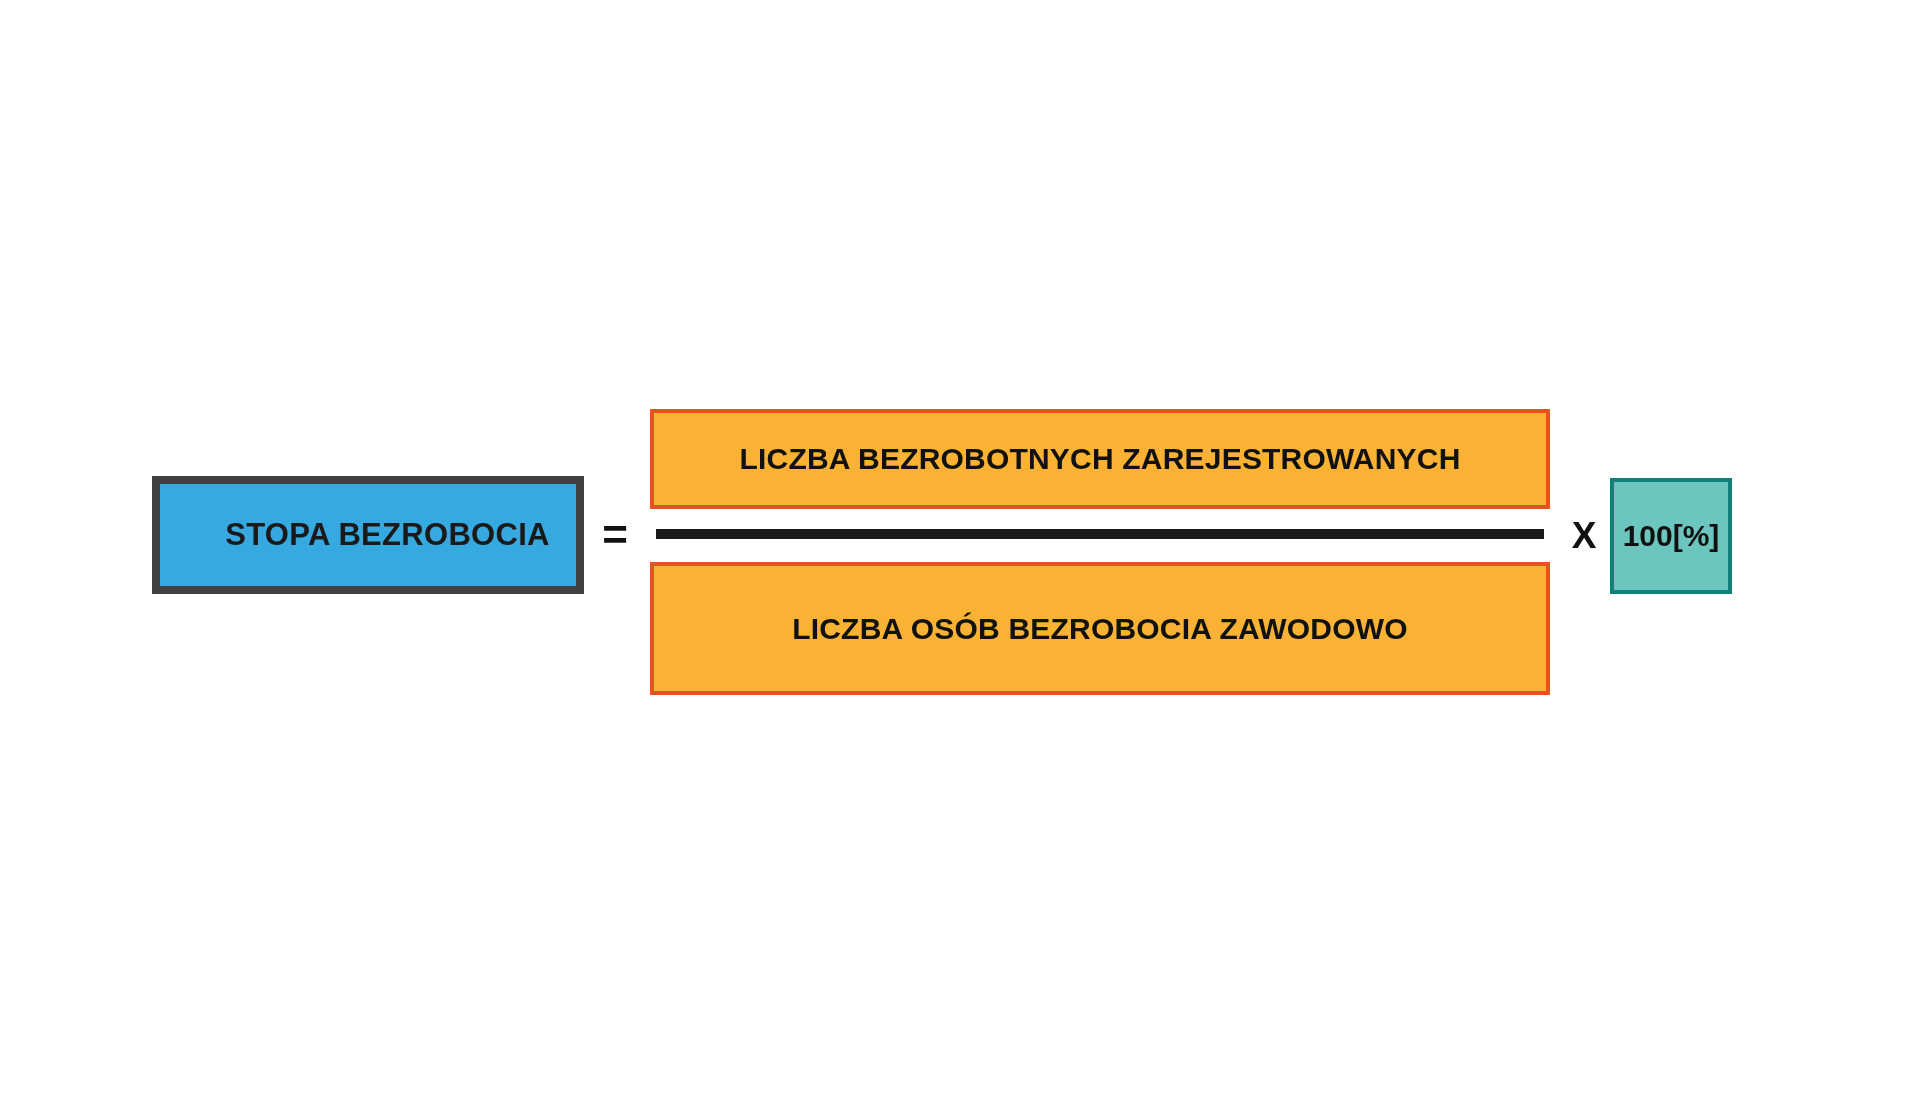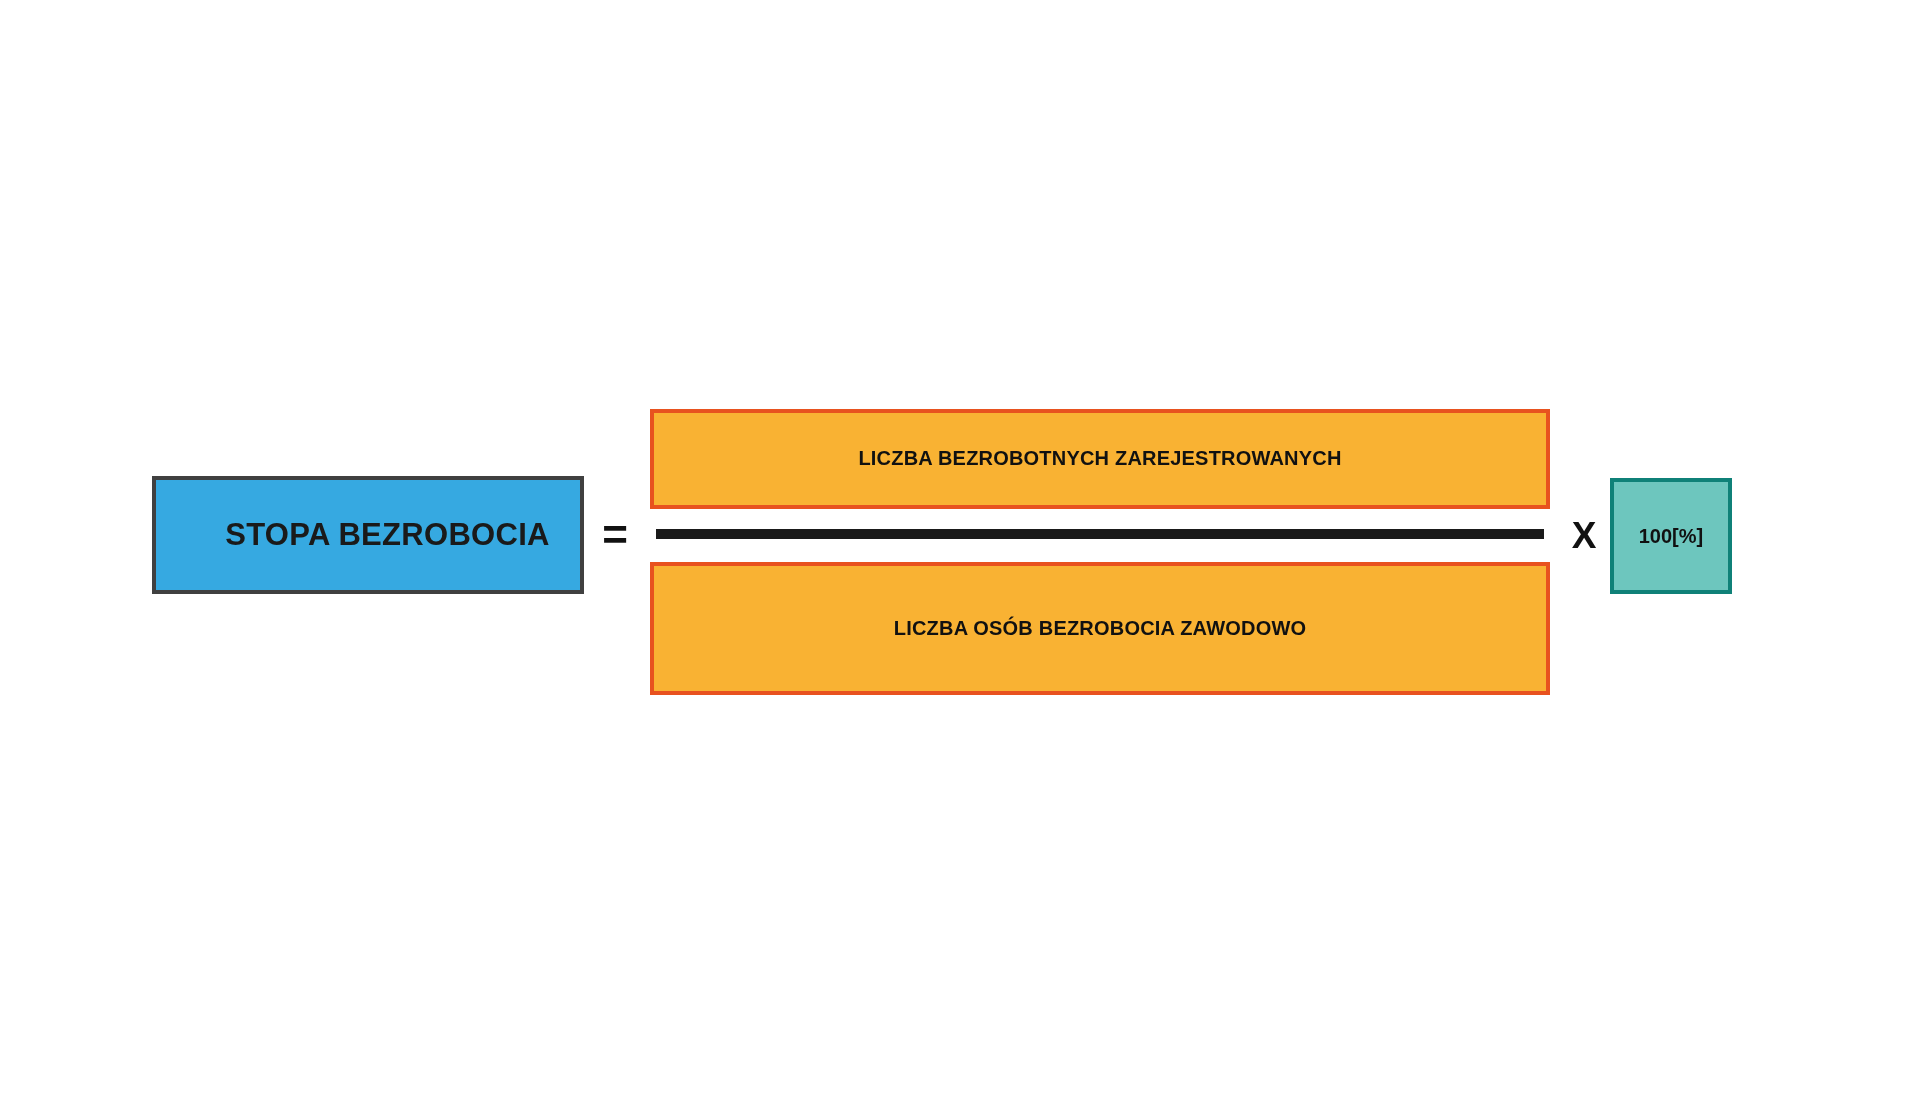--- a/index.html
+++ b/index.html
@@ -20,21 +20,21 @@
   }
 
   
   .term-box {
     position: absolute;
     left: 152px;
     top: 476px;
     width: 432px;
     height: 118px;
     background: #36a9e1;
-    border: 4px solid #404040;
+    border: 8px solid #404040;
     box-sizing: border-box;
     display: flex;
     align-items: center;
     justify-content: center;
     padding-left: 39px;
   }
   .term-box .label {
     font-size: 31px;
     font-weight: 700;
     color: #1a1a1a;
@@ -90,21 +90,21 @@
   }
   .frac-line {
     position: absolute;
     left: 6px;
     top: 120px;
     width: 888px;
     height: 10px;
     background: #1a1a1a;
   }
   .frac-text {
-    font-size: 20px;
+    font-size: 30px;
     font-weight: 700;
     color: #111111;
     text-align: center;
     line-height: 1.18;
     letter-spacing: 0.2px;
     white-space: nowrap;
   }
   .frac-text.sub {
     font-weight: 600;
     font-size: 29px;
@@ -134,21 +134,21 @@
     width: 122px;
     height: 116px;
     background: #6dc6be;
     border: 4px solid #0f8178;
     box-sizing: border-box;
     display: flex;
     align-items: center;
     justify-content: center;
   }
   .factor-box .label {
-    font-size: 20px;
+    font-size: 30px;
     font-weight: 700;
     color: #111111;
     line-height: 1;
     white-space: nowrap;
   }
 </style>
 </head>
 <body>
 
 <div class="canvas">

